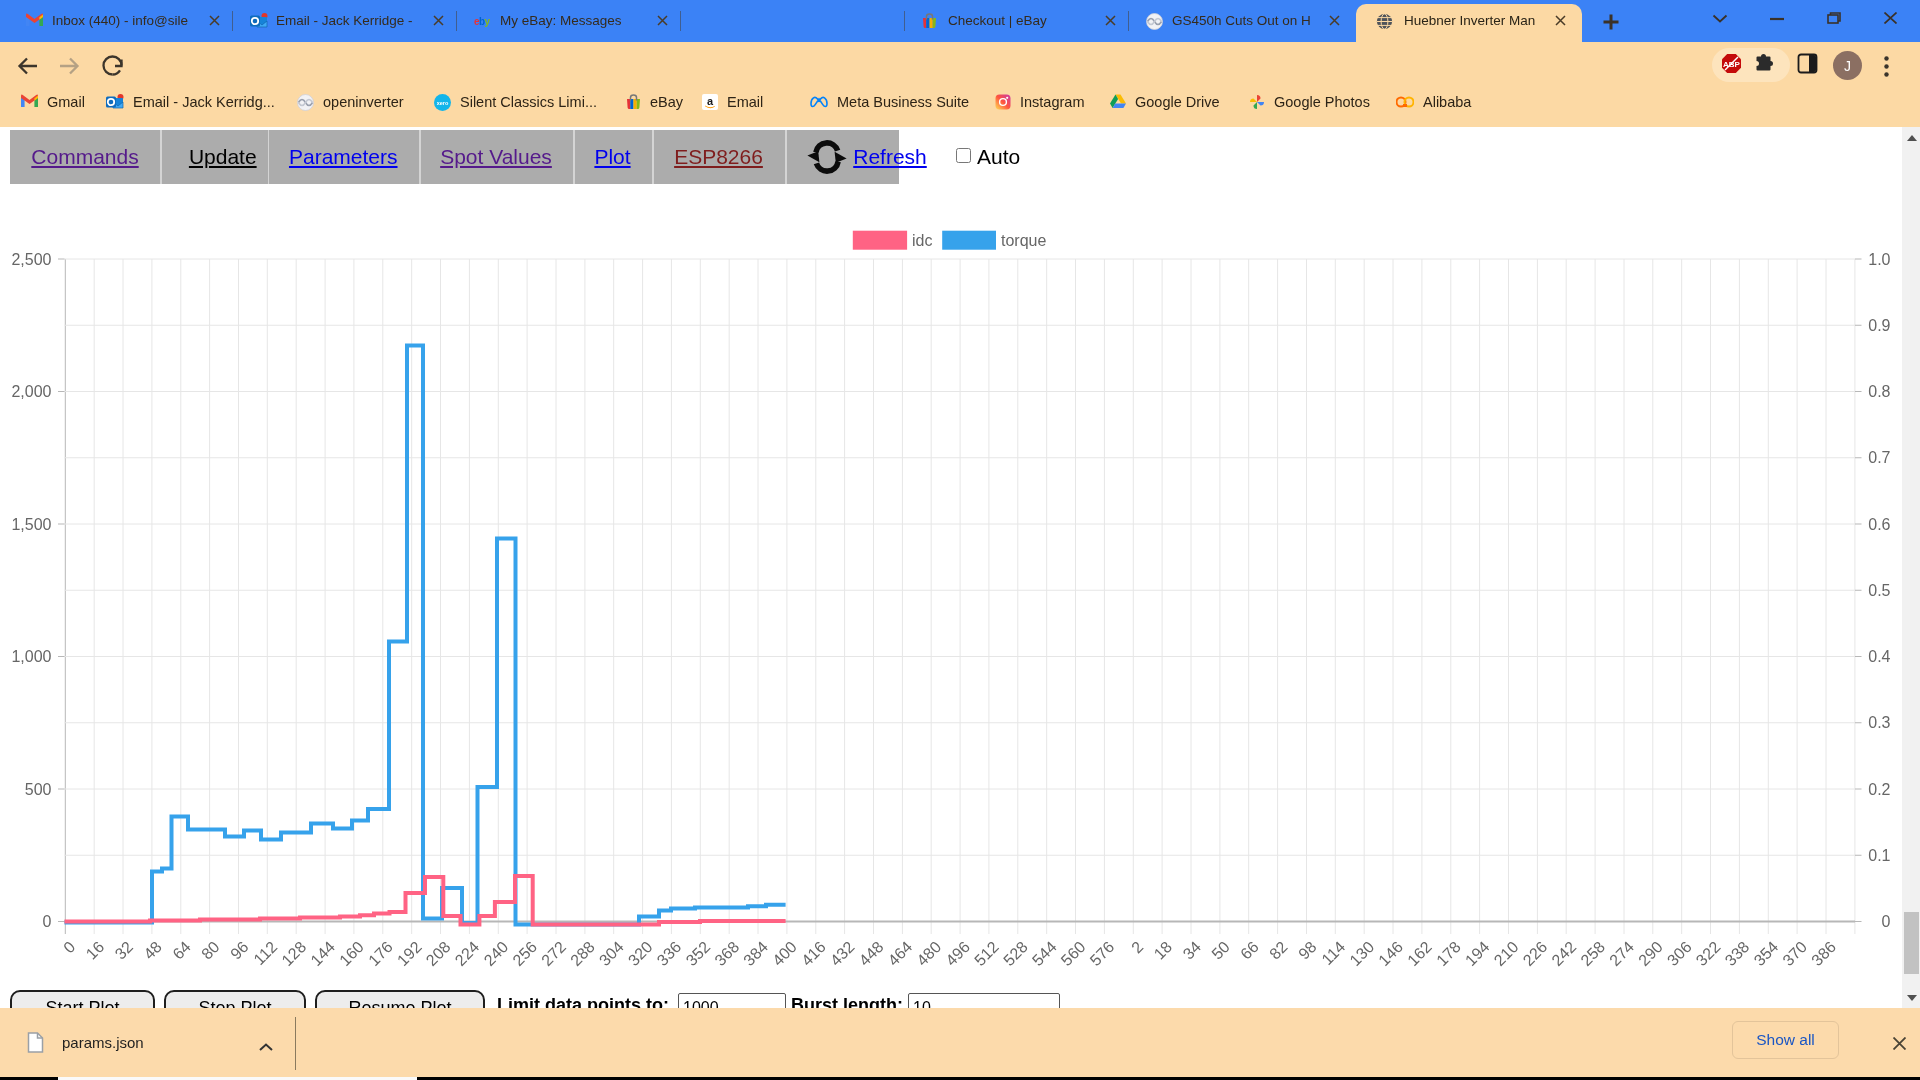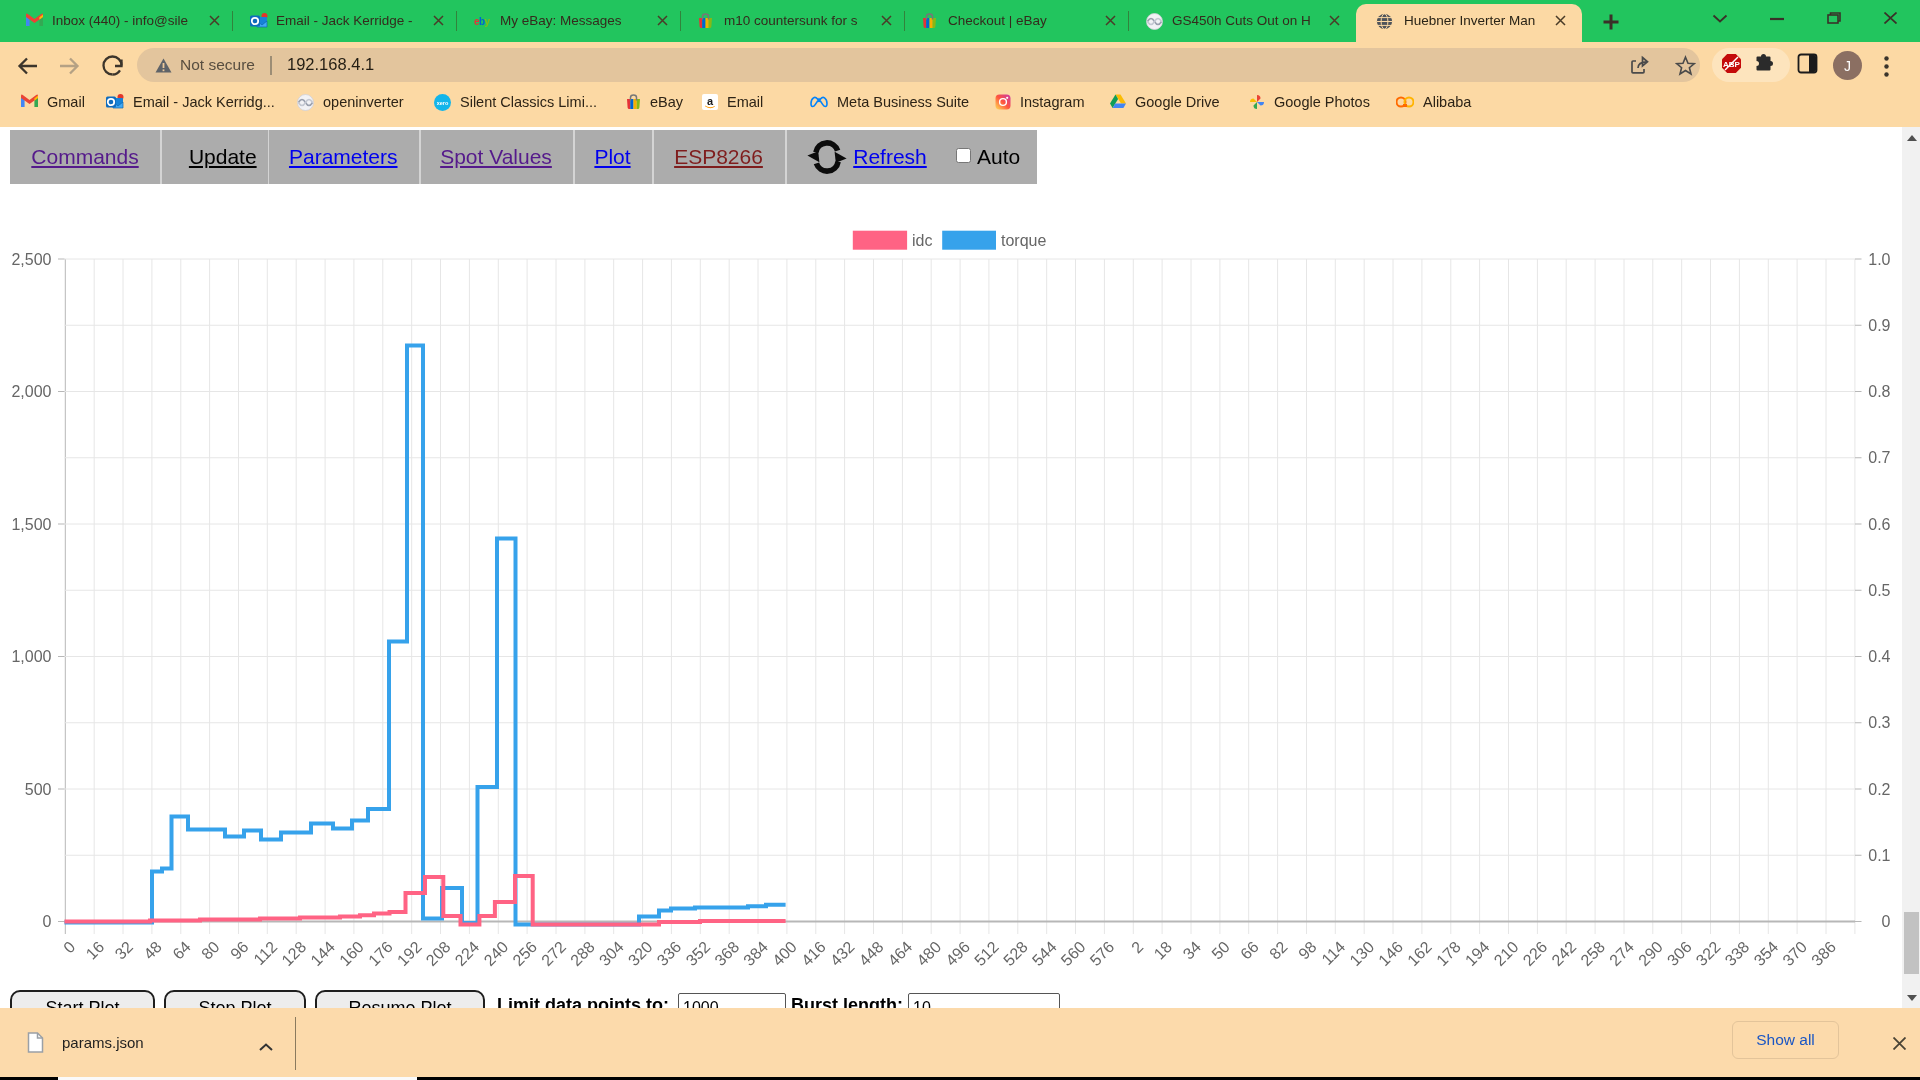--- a/index.html
+++ b/index.html
@@ -1,36 +1,36 @@
 <!DOCTYPE html>
 <html><head><meta charset="utf-8"><style>
 * {margin:0;padding:0;box-sizing:border-box}
 body {font-family:"Liberation Sans",sans-serif; width:1920px;height:1080px;overflow:hidden;position:relative;background:#fff}
 
-#tabbar {position:absolute;left:0;top:0;width:1920px;height:42px;background:#22c55e}
+#tabbar {position:absolute;left:0;top:0;width:1920px;height:42px;background:#3b82f6}
 #toolbar {position:absolute;left:0;top:42px;width:1920px;height:48px;background:#fcd9a4}
 #bookbar {position:absolute;left:0;top:90px;width:1920px;height:37px;background:#fcd9a4}
 #page {position:absolute;left:0;top:127px;width:1920px;height:881px;background:#fff}
 #shelf {position:absolute;left:0;top:1008px;width:1920px;height:69px;background:#fcdaab}
 #strip {position:absolute;left:0;top:1077px;width:1920px;height:3px;background:#000}
 
 .tab {position:absolute;top:0;width:224px;height:41px;}
 .tab .fav {position:absolute;left:18px;top:13px;width:18px;height:17px}
 .tab .ttl {position:absolute;left:44px;top:13px;width:148px;height:17px;font-size:13.5px;color:#352b1d;white-space:nowrap;overflow:hidden}
 .tab .tx {position:absolute;right:9px;top:13px;width:16px;height:16px}
 .tabsep {position:absolute;top:11px;width:1px;height:20px;background:rgba(70,50,20,0.45)}
 #activetab {position:absolute;left:1356px;top:4px;width:226px;height:38px;background:#fcd9a4;border-radius:10px 10px 0 0}
 #omni {position:absolute;left:137px;top:5.5px;width:1563px;height:34px;border-radius:17px;background:#e3c59d}
 #extpill {position:absolute;left:1712px;top:5.5px;width:78px;height:34px;border-radius:17px;background:#fde4bd}
 
 .bm {position:absolute;top:4px;height:28px;display:flex;}
 .bmi {display:inline-block;margin-right:9px;height:17px}
 .bmt {font-size:14.5px;color:#2d2417}
 
-#nav {position:absolute;left:10px;top:130px;width:1027px;height:54px;background:#acacac}
+#nav {position:absolute;left:10px;top:130px;width:889px;height:54px;background:#acacac}
 .nl {position:absolute;top:0;height:54px;display:flex;align-items:center;justify-content:center;font-size:21px;text-decoration:underline}
 .navsep {position:absolute;top:0;width:1.5px;height:54px;background:#d4d4d4}
 .ax {font-size:16px;fill:#666;font-family:"Liberation Sans",sans-serif}
 .chart {position:absolute;left:0;top:200px}
 
 .pbtn {position:absolute;top:990px;height:40px;background:#ededed;border:2.5px solid #1f1f1f;border-radius:10px;font-size:18px;color:#000;display:flex;align-items:flex-start;justify-content:center;padding-top:6px}
 .plbl {position:absolute;top:995px;font-size:18px;font-weight:bold;color:#000}
 .pinp {position:absolute;top:993px;height:26px;background:#fff;border:1.5px solid #555;border-radius:2px;font-size:16px;padding:4px 4px 0;color:#000;font-family:"Liberation Sans",sans-serif}
 
 #sbar {position:absolute;left:1902px;top:127px;width:18px;height:881px;background:#f1f1f1}
@@ -309,33 +309,20 @@
   <div class="fav"><svg width="20" height="12" viewBox="0 0 20 12">
           <text x="0" y="10" font-family="Liberation Sans,sans-serif" font-size="10" font-weight="bold" fill="#e53238">e</text>
           <text x="5" y="10" font-family="Liberation Sans,sans-serif" font-size="10" font-weight="bold" fill="#0064d2">b</text>
           <text x="10.5" y="10" font-family="Liberation Sans,sans-serif" font-size="10" font-weight="bold" fill="#86b817">y</text>
         </svg></div>
   <div class="ttl">My eBay: Messages</div>
   <div class="tx"><svg width="15" height="15" viewBox="0 0 15 15">
           <path d="M3 3 L12 12 M12 3 L3 12" stroke="#4a3c28" stroke-width="1.5"></path>
         </svg></div>
 </div>
-<div class="tab" style="left:680px">
-  <div class="fav"><svg width="15" height="16" viewBox="0 0 15 16">
-          <path d="M1 5 L4.25 5 L4.25 15 L3.2 15 Q1.7 15 1.6 13.5 Z" fill="#e53238"></path>
-          <rect x="4.25" y="5" width="3.25" height="10" fill="#0064d2"></rect>
-          <rect x="7.5" y="5" width="3.25" height="10" fill="#f5af02"></rect>
-          <path d="M10.75 5 L14 5 L13.4 13.5 Q13.3 15 11.8 15 L10.75 15 Z" fill="#86b817"></path>
-          <path d="M4.5 6.5 L4.5 3.5 Q4.5 1 7.5 1 Q10.5 1 10.5 3.5 L10.5 6.5" fill="none" stroke="#777" stroke-width="1.5"></path>
-        </svg></div>
-  <div class="ttl">m10 countersunk for s</div>
-  <div class="tx"><svg width="15" height="15" viewBox="0 0 15 15">
-          <path d="M3 3 L12 12 M12 3 L3 12" stroke="#4a3c28" stroke-width="1.5"></path>
-        </svg></div>
-</div>
 <div class="tab" style="left:904px">
   <div class="fav"><svg width="15" height="16" viewBox="0 0 15 16">
           <path d="M1 5 L4.25 5 L4.25 15 L3.2 15 Q1.7 15 1.6 13.5 Z" fill="#e53238"></path>
           <rect x="4.25" y="5" width="3.25" height="10" fill="#0064d2"></rect>
           <rect x="7.5" y="5" width="3.25" height="10" fill="#f5af02"></rect>
           <path d="M10.75 5 L14 5 L13.4 13.5 Q13.3 15 11.8 15 L10.75 15 Z" fill="#86b817"></path>
           <path d="M4.5 6.5 L4.5 3.5 Q4.5 1 7.5 1 Q10.5 1 10.5 3.5 L10.5 6.5" fill="none" stroke="#777" stroke-width="1.5"></path>
         </svg></div>
   <div class="ttl">Checkout | eBay</div>
   <div class="tx"><svg width="15" height="15" viewBox="0 0 15 15">
@@ -392,38 +379,20 @@
         <path d="M20 11 L3 11 M10 3.5 L2.5 11 L10 18.5" fill="none" stroke="#3c352b" stroke-width="2.3"></path>
       </svg></div>
 <div style="position:absolute;left:58px;top:13px"><svg width="22" height="22" viewBox="0 0 22 22">
         <path d="M2 11 L19 11 M12 3.5 L19.5 11 L12 18.5" fill="none" stroke="#b4a184" stroke-width="2.3"></path>
       </svg></div>
 <div style="position:absolute;left:101px;top:12px"><svg width="23" height="23" viewBox="0 0 23 23">
         <path d="M 20.5 11.5 A 9 9 0 1 0 11.5 20.5" fill="none" stroke="#3c352b" stroke-width="2.3"></path>
         <path d="M 11.5 20.5 A 9 9 0 0 0 19 16.3" fill="none" stroke="#3c352b" stroke-width="2.3"></path>
         <path d="M 20.5 5.5 L 20.5 12 L 14 12" fill="none" stroke="#3c352b" stroke-width="2.3"></path>
       </svg></div>
-<div id="omni">
-  <div style="position:absolute;left:18px;top:10px"><svg width="17" height="15" viewBox="0 0 17 15">
-          <path d="M8.5 0.5 L16.5 14.5 L0.5 14.5 Z" fill="#5f6368"></path>
-          <rect x="7.6" y="5" width="1.8" height="5" fill="#ecc99b"></rect>
-          <rect x="7.6" y="11.4" width="1.8" height="1.8" fill="#ecc99b"></rect>
-        </svg></div>
-  <div style="position:absolute;left:43px;top:0;height:34px;display:flex;align-items:center;font-size:15.5px;color:#584e40">Not secure</div>
-  <div style="position:absolute;left:133px;top:8px;width:1.5px;height:19px;background:#9c8d75"></div>
-  <div style="position:absolute;left:150px;top:0;height:34px;display:flex;align-items:center;font-size:16.5px;color:#241e14">192.168.4.1</div>
-  <div style="position:absolute;left:1492px;top:7px"><svg width="21" height="21" viewBox="0 0 21 21">
-          <path d="M7 6 L4 6 Q3 6 3 7 L3 17 Q3 17.9 4 17.9 L14 17.9 Q15 17.9 15 17 L15 14" fill="none" stroke="#4a4a4a" stroke-width="1.7"></path>
-          <path d="M9 13 Q9 7 18 6.8" fill="none" stroke="#4a4a4a" stroke-width="1.7"></path>
-          <path d="M13.5 2.5 L18.5 6.8 L13.5 11 Z" fill="none" stroke="#4a4a4a" stroke-width="1.7"></path>
-        </svg></div>
-  <div style="position:absolute;left:1538px;top:7px"><svg width="21" height="21" viewBox="0 0 21 21">
-          <path d="M10.5 2.2 L13 8.2 L19.3 8.6 L14.4 12.7 L16 19 L10.5 15.5 L5 19 L6.6 12.7 L1.7 8.6 L8 8.2 Z" fill="none" stroke="#4a4a4a" stroke-width="1.6"></path>
-        </svg></div>
-</div>
 <div id="extpill"></div>
 <div style="position:absolute;left:1721px;top:11px"><svg width="21" height="21" viewBox="0 0 21 21">
         <path d="M6.2 1 L14.8 1 L20 6.2 L20 14.8 L14.8 20 L6.2 20 L1 14.8 L1 6.2 Z" fill="#c40a0a"></path>
         <text x="10.5" y="13.5" text-anchor="middle" font-family="Liberation Sans,sans-serif" font-size="8" font-weight="bold" fill="#fff">ABP</text>
         <line x1="4" y1="17" x2="17" y2="4" stroke="#fff" stroke-width="1.4"></line>
       </svg></div>
 <div style="position:absolute;left:1753px;top:11px"><svg width="21" height="21" viewBox="0 0 21 21">
         <path d="M8 3.5 Q8 1 10.5 1 Q13 1 13 3.5 L16.5 3.5 Q17.5 3.5 17.5 4.5 L17.5 8 Q20 8 20 10.5 Q20 13 17.5 13 L17.5 16.5 Q17.5 17.5 16.5 17.5 L4.5 17.5 Q3.5 17.5 3.5 16.5 L3.5 13 Q6 13 6 10.5 Q6 8 3.5 8 L3.5 4.5 Q3.5 3.5 4.5 3.5 Z" fill="#2b2b2b"></path>
       </svg></div>
 <div style="position:absolute;left:1797px;top:11px"><svg width="21" height="21" viewBox="0 0 21 21">

